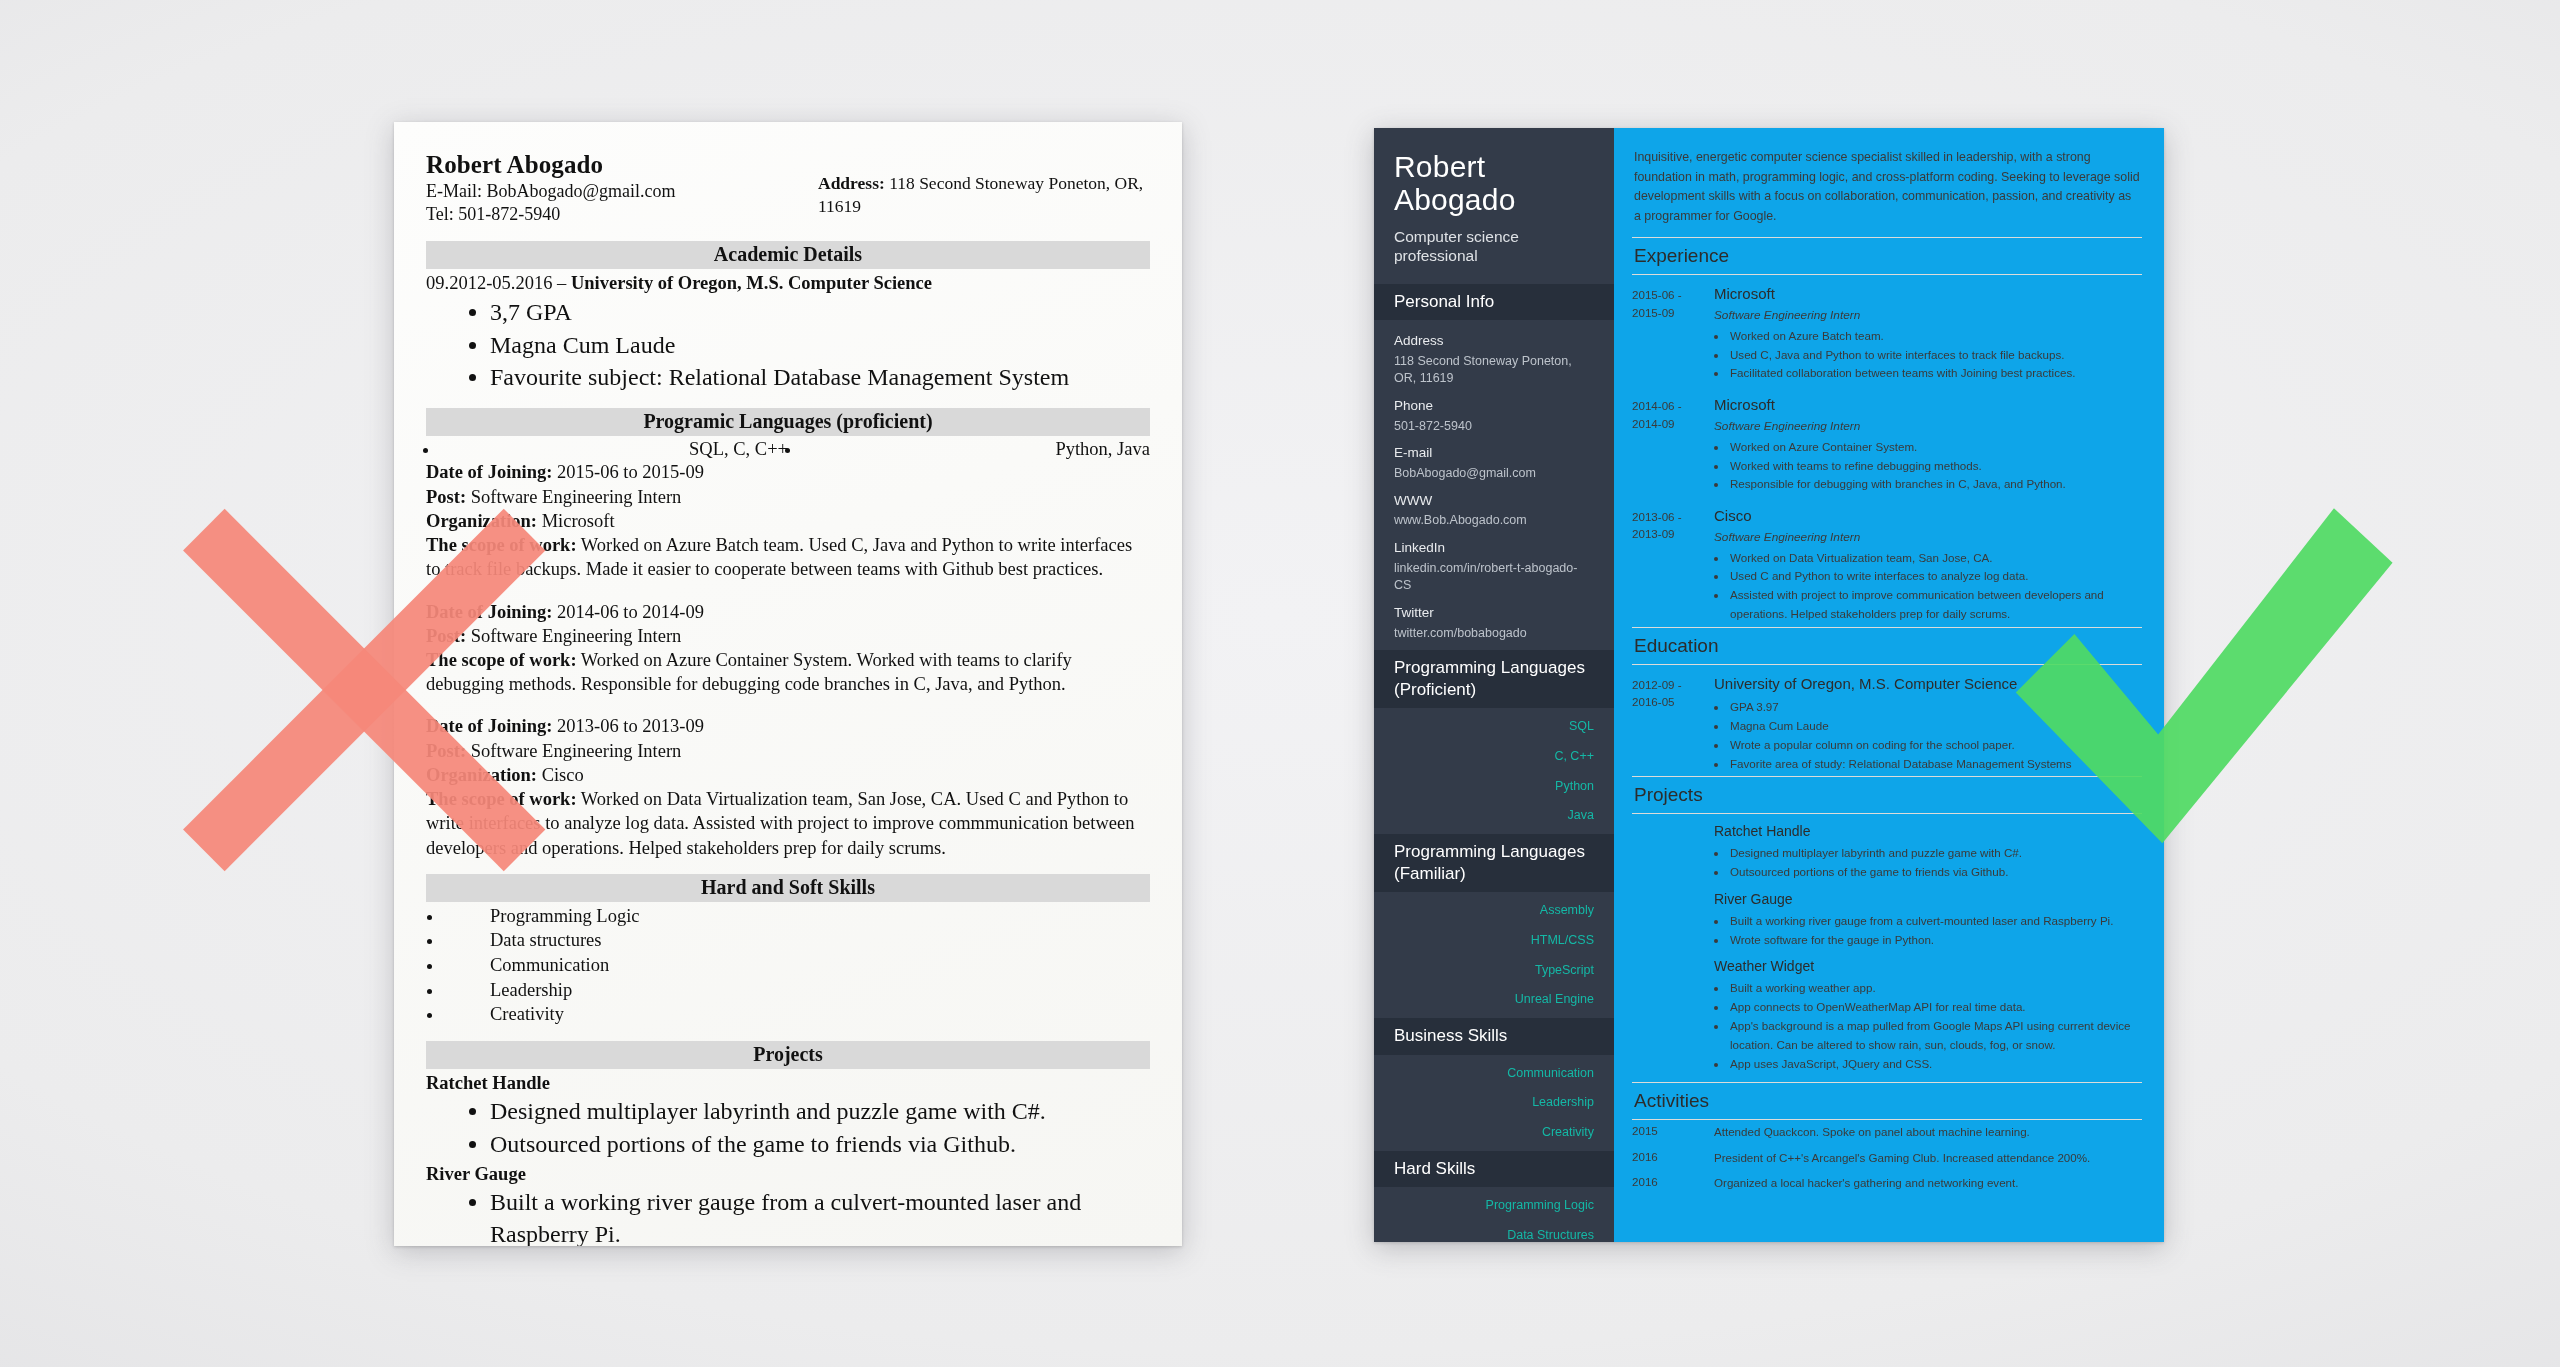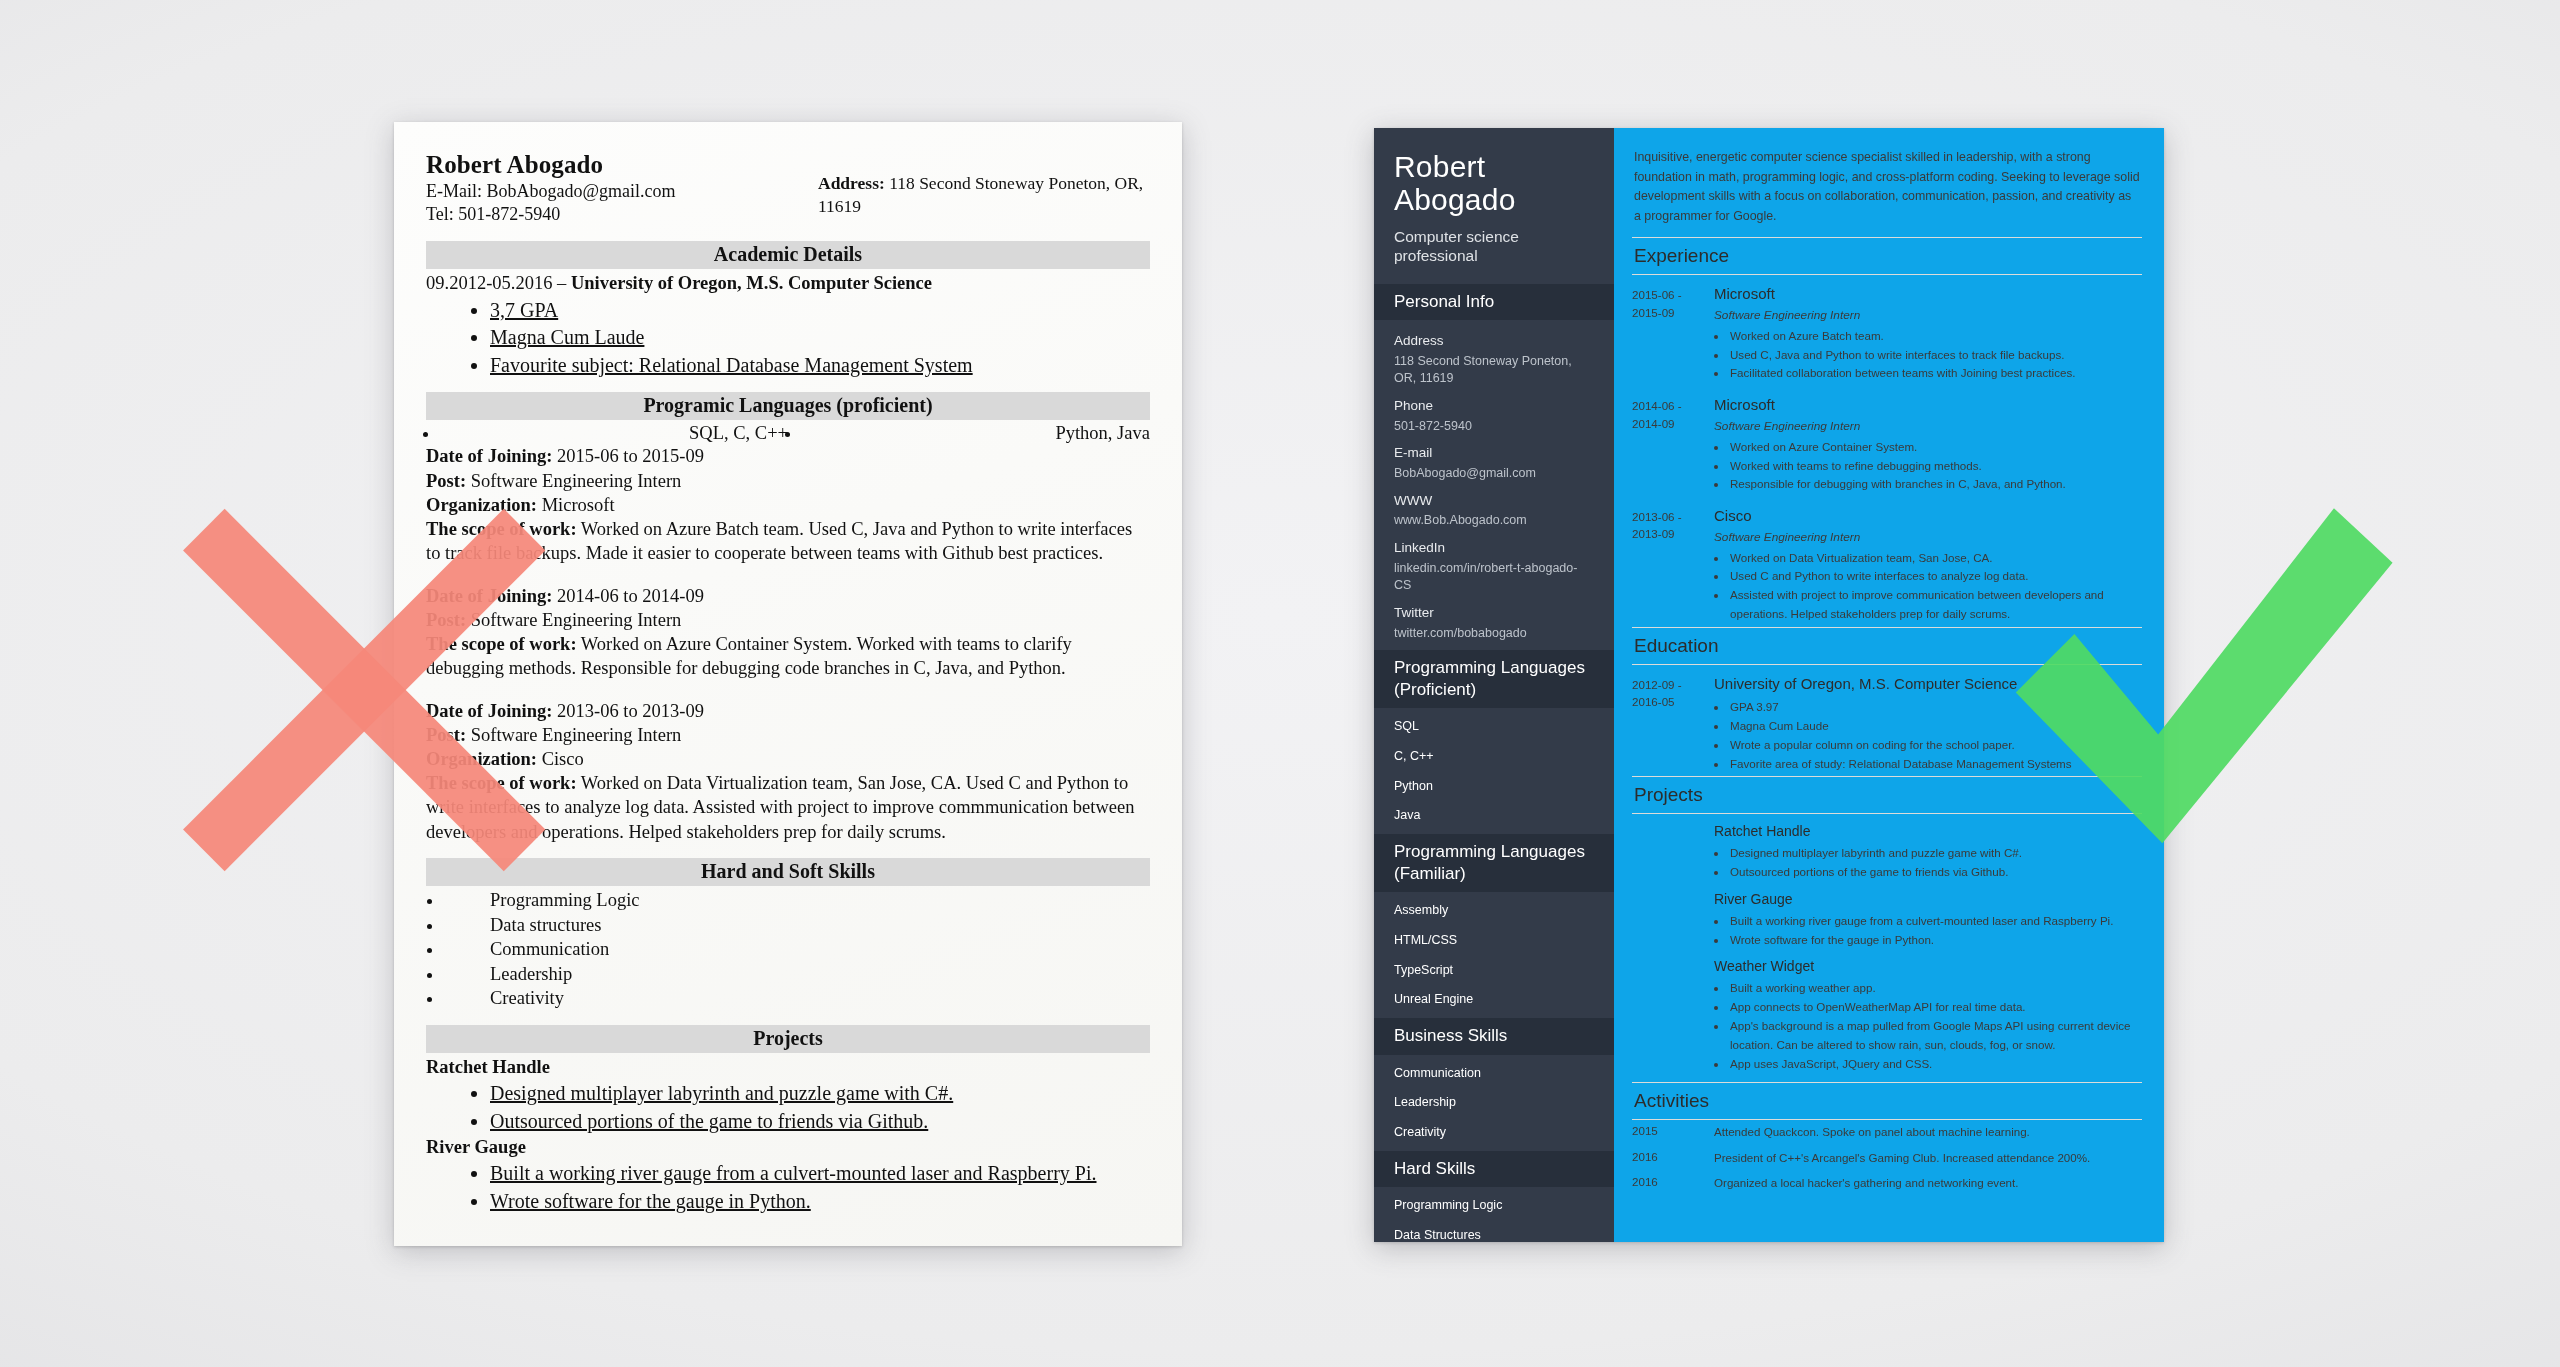--- a/index.html
+++ b/index.html
@@ -31,21 +31,21 @@
     background: #d9d9d9;
     text-align: center;
     font-weight: bold;
     font-size: 20px;
     padding: 2px 0 3px 0;
     margin-top: 14px;
     margin-bottom: 2px;
   }
   .bd-line { font-size: 18.5px; line-height: 1.31; }
   .bd-line b { font-weight: bold; }
-  .bd-ul { list-style: disc; margin: 0 0 0 64px; font-size: 20px; line-height: 1.33; text-decoration: underline; }
+  .bd-ul { list-style: disc; margin: 0 0 0 64px; font-size: 24px; line-height: 1.33; }
   .bd-ul li { margin: 1px 0; }
   .bd-ul-tight { list-style: disc; margin: 0 0 0 18px; font-size: 18.5px; line-height: 1.33; }
   .bd-ul-tight li { margin: 0px 0; padding-left: 46px; }
   .bd-para { font-size: 18.5px; line-height: 1.31; margin-bottom: 0; }
   .bd-gap { height: 18px; }
   .lang-cols { display: flex; font-size: 18.5px; padding-top: 1px; }
   .lang-cols ul { list-style: disc; margin-left: 14px; width: 50%; }
   .lang-cols li { padding-left: 58px; text-align: right; }
   .proj-h { font-weight: bold; font-size: 18.5px; line-height: 1.3; }
 
@@ -74,21 +74,21 @@
     color: #ffffff;
     font-size: 17px;
     padding: 7px 20px 8px 20px;
     line-height: 1.25;
     font-weight: 400;
   }
   .gr-block { padding: 10px 20px 8px 20px; }
   .gr-lbl { font-size: 13.5px; color: #e9ebee; margin-top: 9px; line-height: 1.3; }
   .gr-lbl:first-child { margin-top: 2px; }
   .gr-val { font-size: 12.5px; color: #bdc3cb; line-height: 1.42; margin-top: 3px; }
-  .gr-item { font-size: 12.5px; color: #ffffff; line-height: 1.35; margin: 0 0 13px 0; }
+  .gr-item { font-size: 12.5px; color: #14b8a6; line-height: 1.35; margin: 0 0 13px 0; text-align: right; }
   .gr-item:last-child { margin-bottom: 2px; }
 
   #gr-main {
     flex: 1;
     background: #0ea5e9;
     padding: 18px 22px 10px 18px;
     color: #2e2e2e;
     overflow: hidden;
   }
   .gm-summary { font-size: 12.4px; line-height: 1.58; color: #3a3a3a; padding: 2px 2px 11px 2px; }

